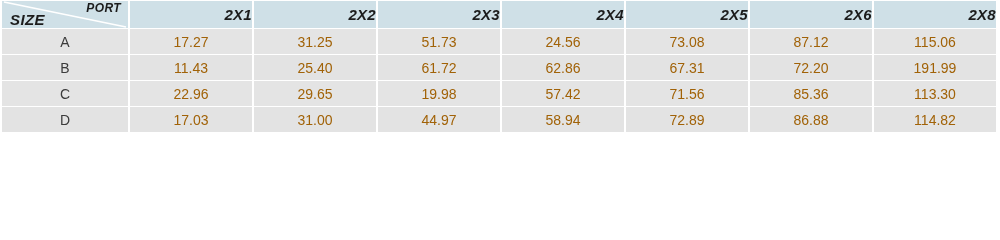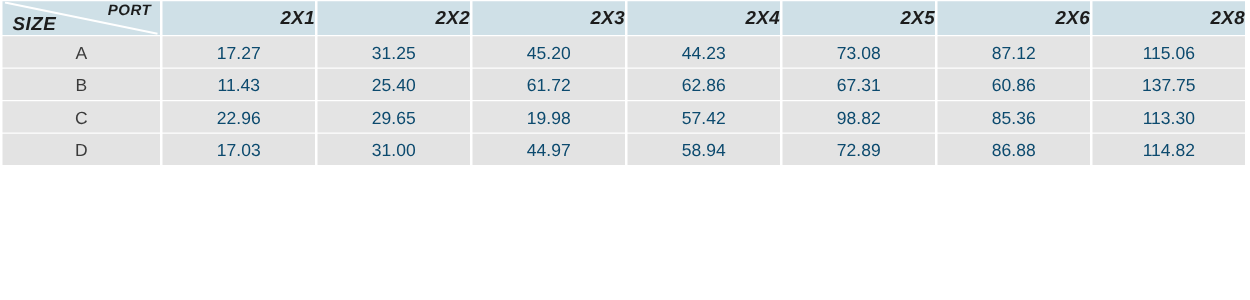--- a/index.html
+++ b/index.html
@@ -72,21 +72,21 @@
     color: #1c1c1c;
     letter-spacing: 0.4px;
     line-height: 14px;
   }
 
   tbody td {
     background: #e4e4e4;
     height: 25px;
     font-size: 14px;
     font-weight: normal;
-    color: #0c4a6e;
+    color: #a16207;
     text-align: center;
     vertical-align: middle;
     padding: 0;
   }
   tbody tr.alt td {
     background: #e3e3e3;
   }
   tbody td.size-cell {
     color: #3b3b3b;
   }
@@ -121,43 +121,43 @@
       <th>2X5</th>
       <th>2X6</th>
       <th>2X8</th>
     </tr>
   </thead>
   <tbody>
     <tr>
       <td class="size-cell">A</td>
       <td>17.27</td>
       <td>31.25</td>
-      <td>45.20</td>
-      <td>44.23</td>
+      <td>51.73</td>
+      <td>24.56</td>
       <td>73.08</td>
       <td>87.12</td>
       <td>115.06</td>
     </tr>
     <tr class="alt">
       <td class="size-cell">B</td>
       <td>11.43</td>
       <td>25.40</td>
       <td>61.72</td>
       <td>62.86</td>
       <td>67.31</td>
-      <td>60.86</td>
-      <td>137.75</td>
+      <td>72.20</td>
+      <td>191.99</td>
     </tr>
     <tr>
       <td class="size-cell">C</td>
       <td>22.96</td>
       <td>29.65</td>
       <td>19.98</td>
       <td>57.42</td>
-      <td>98.82</td>
+      <td>71.56</td>
       <td>85.36</td>
       <td>113.30</td>
     </tr>
     <tr class="alt">
       <td class="size-cell">D</td>
       <td>17.03</td>
       <td>31.00</td>
       <td>44.97</td>
       <td>58.94</td>
       <td>72.89</td>

